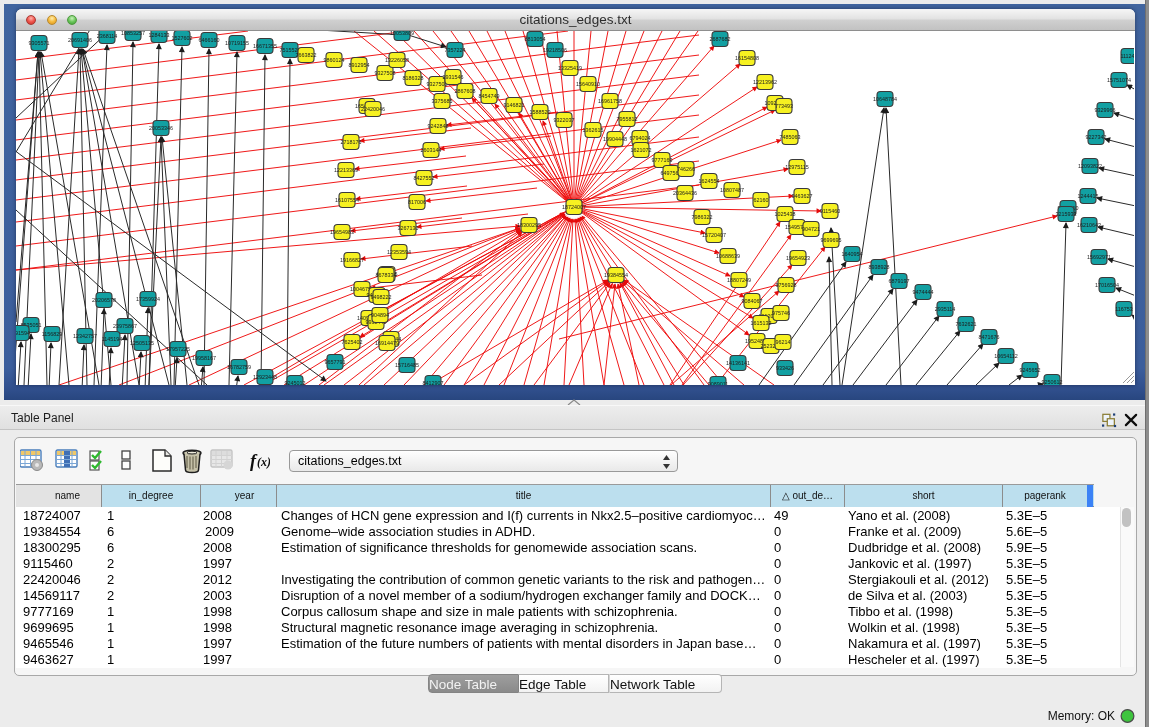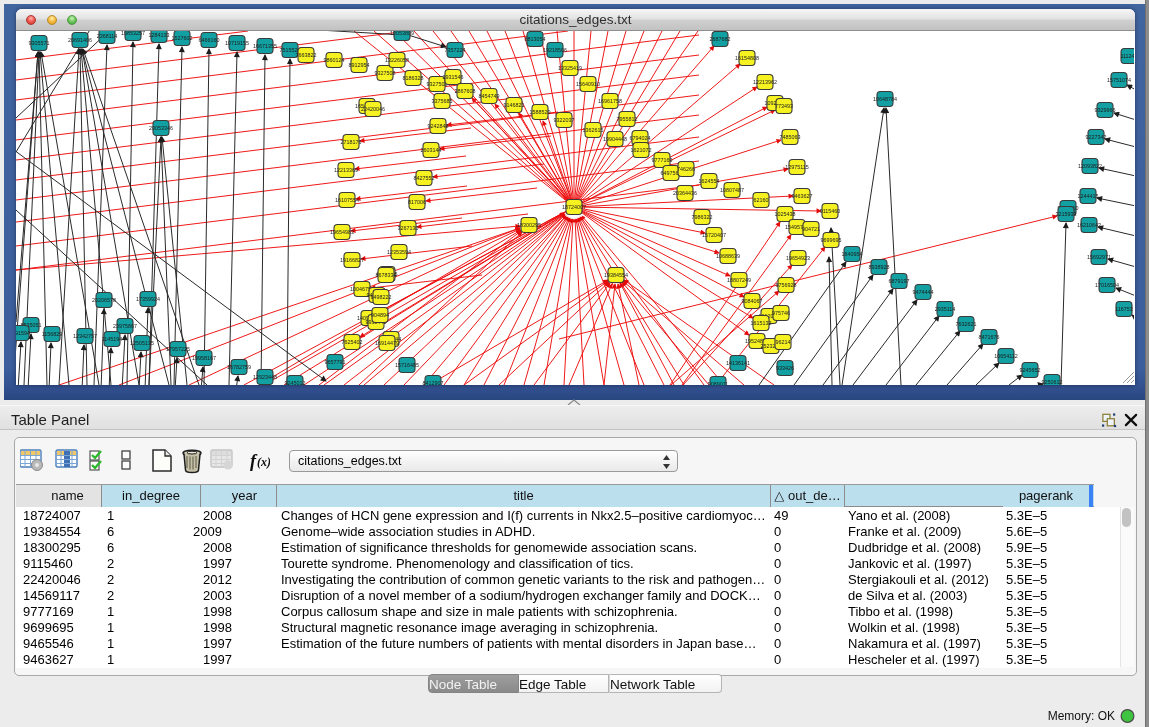--- a/index.html
+++ b/index.html
@@ -6,25 +6,25 @@
 
 #frame{left:4px;top:4px;width:1141px;height:396px;background:linear-gradient(180deg,#41659f 0%,#3c5e9c 92%,#31508e 97%,#28467f 100%)}
 #win{left:16px;top:9px;width:1119px;height:376px;border-radius:6px 6px 0 0;background:#fff;box-shadow:0 0 4px rgba(0,0,20,.45)}
 #titlebar{left:0;top:0;width:1119px;height:22px;border-radius:6px 6px 0 0;background:linear-gradient(180deg,#f6f6f6 0%,#e3e3e3 45%,#cfcfcf 55%,#c2c2c2 100%);border-bottom:1px solid #8e8e8e}
 #title{width:100%;text-align:center;font-size:13.5px;color:#2d2d2d;line-height:22px}
 .tl{top:6.2px;width:10px;height:10px;border-radius:50%}
 #graph{left:0;top:22px;width:1118px;height:354px;overflow:hidden;background:#fff}
 #rstrip{left:1145px;top:0;width:4px;height:727px;background:#8d8d8d;border-left:1px solid #6f6f6f}
 
 #tph{left:0;top:405px;width:1145px;height:25px;background:linear-gradient(#ededed,#e0e0e0);border-top:1px solid #f8f8f8;border-bottom:1px solid #c4c4c4}
-#tph span{position:absolute;left:11px;top:5px;font-size:15px;color:#1e1e1e}
+#tph span{position:absolute;left:11px;top:5px;font-size:12px;color:#1e1e1e}
 
 #panel{left:14px;top:437px;width:1123px;height:239px;background:#f6f6f6;border:1px solid #a8a8a8;border-radius:5px}
 #thead{left:16px;top:484px;height:23px;border-top:1px solid #9a9a9a;border-bottom:1px solid #8c8c8c;width:1078px;background:#bcdfee}
-.hc{position:absolute;top:0;height:22px;border-right:1px solid #8c8c8c;font-size:13px;color:#111;text-align:center;line-height:22px;background:#bcdfee}
+.hc{position:absolute;top:0;height:22px;border-right:1px solid #8c8c8c;font-size:10px;color:#111;text-align:center;line-height:22px;background:#bcdfee}
 .row{position:absolute;left:16px;width:1104px;height:16px;font-size:13px;color:#000;background:#fff}
 .row span{position:absolute;top:1px;white-space:nowrap}
 #tbody{left:16px;top:507px;width:1104px;height:161px;background:#fff;overflow:hidden}
 
 .tab{position:absolute;top:674px;height:19px;font-size:13.5px;text-align:left;line-height:19px}
 #memory{position:absolute;top:710px;left:1030px;width:85px;text-align:right;font-size:12px;color:#111;line-height:13px}
 </style></head><body>
 <div class="abs" id="frame"></div>
 <div class="abs" id="win">
   <div class="abs" id="titlebar">
@@ -874,55 +874,55 @@
       <path d="M4.5,15 L8,10 L1,10 z" fill="#333"></path>
     </svg>
 </div>
 
 <div class="abs" id="thead">
   <div class="hc" style="left:0;width:86px;background:#e3e3e3;padding-left:18px">name</div>
   <div class="hc" style="left:86px;width:99px;padding-left:0">in_degree</div>
   <div class="hc" style="left:185px;width:76px;padding-left:12px">year</div>
   <div class="hc" style="left:261px;width:494px">title</div>
   <div class="hc" style="left:755px;width:74px">△ out_de…</div>
-  <div class="hc" style="left:987px;width:90px;border-right:4px solid #3b82f6">pagerank</div>
+  <div class="hc" style="left:829px;width:158px">short</div>
+  <div class="hc" style="left:987px;width:90px;border-right:6px solid #3b82f6">pagerank</div>
 </div>
 <div class="abs" id="tbody"></div>
 <div class="row" style="top:507px">
 <span style="left:7px">18724007</span>
     <span style="left:91px">1</span>
 <span style="left:187px">2008</span>
     <span style="left:265px">Changes of HCN gene expression and I(f) currents in Nkx2.5–positive cardiomyoc…</span>
 <span style="left:758px">49</span>
     <span style="left:832px">Yano et al. (2008)</span>
 <span style="left:990px">5.3E–5</span>
   </div>
 <div class="row" style="top:523px">
 <span style="left:7px">19384554</span>
     <span style="left:91px">6</span>
-<span style="left:177px">2009</span>
+<span style="left:189px">2009</span>
     <span style="left:265px">Genome–wide association studies in ADHD.</span>
 <span style="left:758px">0</span>
     <span style="left:832px">Franke et al. (2009)</span>
 <span style="left:990px">5.6E–5</span>
   </div>
 <div class="row" style="top:539px">
 <span style="left:7px">18300295</span>
     <span style="left:91px">6</span>
 <span style="left:187px">2008</span>
     <span style="left:265px">Estimation of significance thresholds for genomewide association scans.</span>
 <span style="left:758px">0</span>
     <span style="left:832px">Dudbridge et al. (2008)</span>
 <span style="left:990px">5.9E–5</span>
   </div>
 <div class="row" style="top:555px">
 <span style="left:7px">9115460</span>
     <span style="left:91px">2</span>
 <span style="left:187px">1997</span>
-    <span style="left:265px">Tourette syndrome. Phenomenology and classification of tics.</span>
 <span style="left:758px">0</span>
     <span style="left:832px">Jankovic et al. (1997)</span>
 <span style="left:990px">5.3E–5</span>
   </div>
 <div class="row" style="top:571px">
 <span style="left:7px">22420046</span>
     <span style="left:91px">2</span>
 <span style="left:187px">2012</span>
     <span style="left:265px">Investigating the contribution of common genetic variants to the risk and pathogen…</span>
 <span style="left:758px">0</span>

